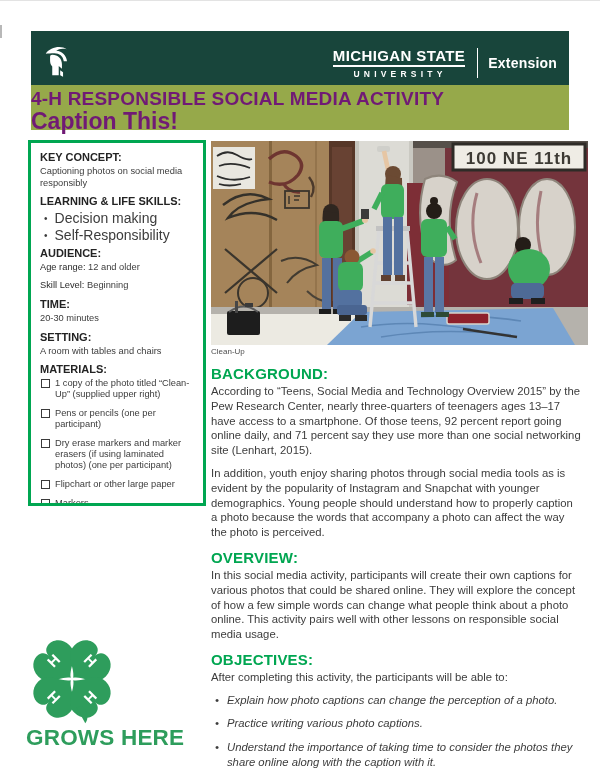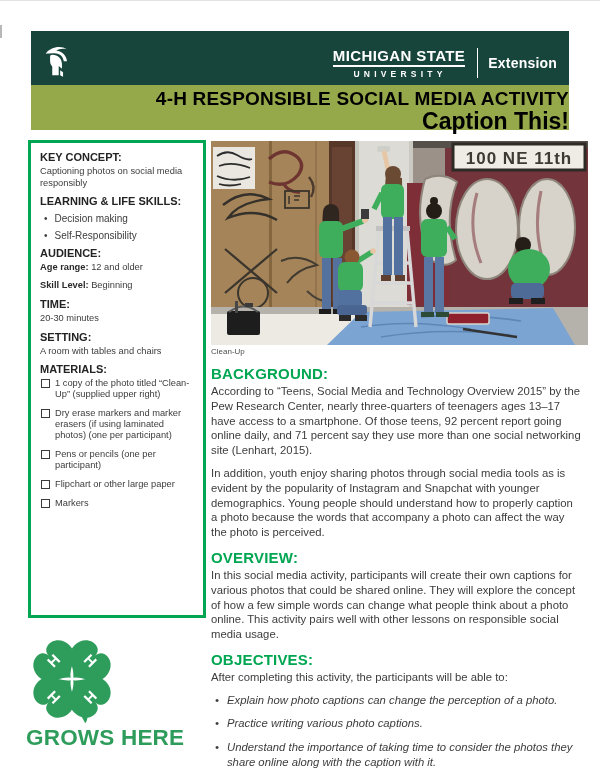--- a/index.html
+++ b/index.html
@@ -15,35 +15,35 @@
     background:var(--msu-green,#18453B);display:flex;align-items:center;}
   .helmet-svg{width:36px;height:40px;margin-left:9px;flex:none;}
   .wordmark{margin-left:auto;text-align:center;color:#fff;line-height:1;}
   .wm1{font-size:15px;font-weight:bold;letter-spacing:.4px;border-bottom:2px solid #fff;padding-bottom:2px;}
   .wm2{font-size:8.5px;font-weight:bold;letter-spacing:4.2px;margin-top:2.5px;text-indent:2px;}
   .hdr-divider{width:1px;height:30px;background:#fff;margin:0 10px 0 12px;flex:none;}
   .ext-label{color:#fff;font-size:14px;font-weight:bold;margin-right:12px;letter-spacing:.2px;}
 
   
   .banner{position:absolute;left:31px;top:85px;width:538px;height:45px;
-    background:var(--banner-green,#96A94A);color:#000000;text-align:right;}
+    background:var(--banner-green,#96A94A);color:#701a75;text-align:left;}
   .banner-l1{font-size:19px;font-weight:bold;margin-top:3px;letter-spacing:.2px;}
   .banner-l2{font-size:23px;font-weight:bold;line-height:1.02;}
 
   
-  .sidebar{position:absolute;left:28px;top:140px;width:178px;height:478px;
+  .sidebar{position:absolute;left:28px;top:140px;width:178px;height:366px;
     border:3px solid var(--accent-green,#00A651);box-sizing:border-box;
     padding:8px 9px 12px 9px;overflow:hidden;}
   .sb-h{font-size:11px;font-weight:bold;color:#232323;margin:6px 0 3px;}
   .sb-h.first{margin-top:0;}
   .sb-p{font-size:9.3px;line-height:11.5px;margin:0 0 2px;}
-  .sb-bullet{display:flex;font-size:10px;line-height:11px;margin:6px 0 6px 4px;}
+  .sb-bullet{display:flex;font-size:14px;line-height:11px;margin:6px 0 6px 4px;}
   .sb-bullet::before{content:"•";margin-right:7px;font-size:10px;}
   .sb-row{font-size:9.3px;line-height:11px;margin:0 0 7px;}
-  .sb-bold{font-weight:bold;color:#2a2a2a;text-align:right;}
+  .sb-bold{font-weight:normal;color:#2a2a2a;text-align:right;}
   .mat{display:flex;font-size:9.3px;line-height:11px;margin:0 0 8px;}
   .checkbox{width:7px;height:7px;border:1.4px solid #3a3a3a;margin:1px 5px 0 1px;flex:none;}
 
   
   .main{position:absolute;left:211px;top:141px;width:378px;}
   .photo-svg{display:block;width:377px;height:204px;}
   .photo-caption{font-size:8px;color:#4e4e4e;margin:2px 0 7px;}
   .sec-h{font-size:15px;font-weight:bold;color:var(--accent-green,#00A651);margin:9px 0 2px;letter-spacing:.2px;}
   .body-p{font-size:11.3px;line-height:14.8px;margin:0 0 8px;width:370px;}
   .obj-li{display:flex;font-size:11.3px;line-height:14.6px;margin:0 0 9px;width:370px;font-style:italic;}
@@ -105,25 +105,25 @@
   <div class="sb-h">SETTING:</div>
   <div class="sb-p">A room with tables and chairs</div>
 
   <div class="sb-h">MATERIALS:</div>
   <div class="mat">
       <span class="checkbox"></span>
       <span>1 copy of the photo titled “Clean-Up” (supplied upper right)</span>
     </div>
   <div class="mat">
       <span class="checkbox"></span>
+      <span>Pens or pencils (one per participant)</span>
+    </div>
+  <div class="mat">
+      <span class="checkbox"></span>
       <span>Dry erase markers and marker erasers (if using laminated photos) (one per participant)</span>
-    </div>
-  <div class="mat">
-      <span class="checkbox"></span>
-      <span>Pens or pencils (one per participant)</span>
     </div>
   <div class="mat">
       <span class="checkbox"></span>
       <span>Flipchart or other large paper</span>
     </div>
   <div class="mat">
       <span class="checkbox"></span>
       <span>Markers</span>
     </div>
 </div>

